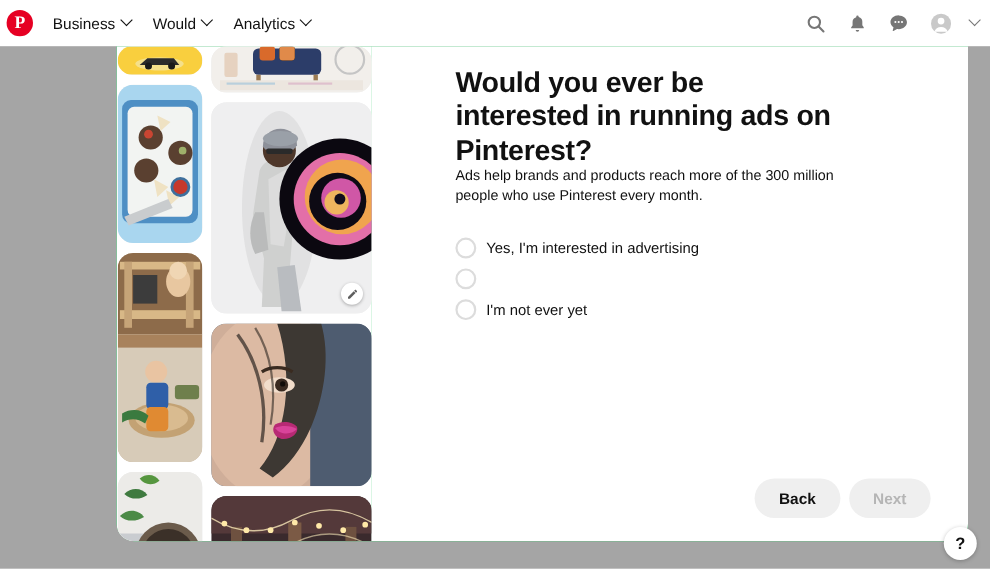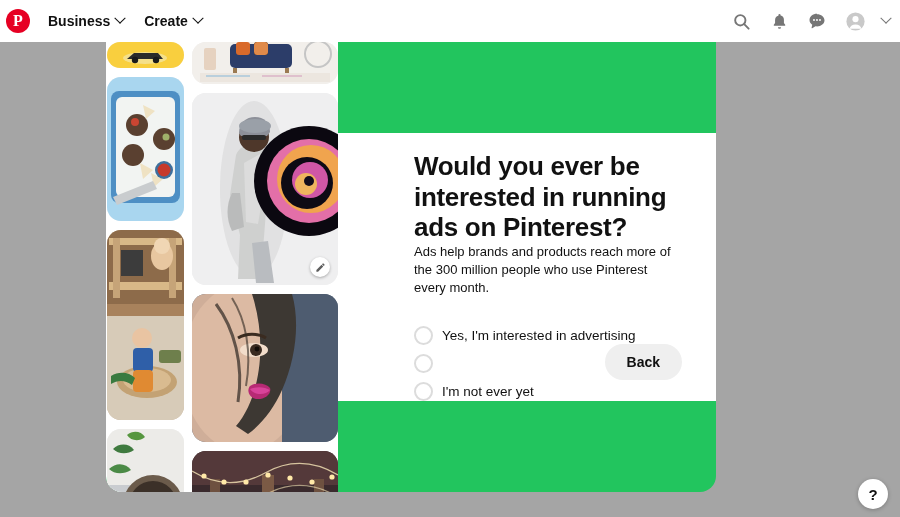--- a/index.html
+++ b/index.html
@@ -46,21 +46,21 @@
     font-size: 16px;
     font-family: "Liberation Serif", serif;
     margin-right: 8px;
     flex: none;
   }
 
   .nav-item {
     display: flex;
     align-items: center;
     font-size: 14px;
-    font-weight: bold;
+    font-weight: normal;
     color: #111111;
     padding: 6px 10px;
     border-radius: 18px;
     cursor: pointer;
     white-space: nowrap;
   }
 
   .chev {
     display: inline-block;
     margin-left: 6px;
@@ -96,28 +96,27 @@
     transform: rotate(45deg) translate(-2px,-2px);
     cursor: pointer;
     flex: none;
   }
 
   
   #modal {
     position: absolute;
     left: 106px;
     top: 42px;
-    width: 610px;
+    width: 774px;
     height: 450px;
     background: #22c55e;
     border-radius: 0 0 16px 16px;
     overflow: hidden;
     display: flex;
     z-index: 20;
-    align-items: center;
   }
 
   
   #collage {
     width: 232px;
     height: 100%;
     flex: none;
     position: relative;
     overflow: hidden;
     background: #ffffff;
@@ -258,24 +257,28 @@
 
   <div id="nav-left">
     <div class="pin-logo">P</div>
 
     <div class="nav-item">
       <span>Business</span>
       <span class="chev"></span>
     </div>
 
     <div class="nav-item">
-      <span>Create</span>
+      <span>Would</span>
       <span class="chev"></span>
     </div>
 
+    <div class="nav-item">
+      <span>Analytics</span>
+      <span class="chev"></span>
+    </div>
   </div>
 
   <div id="nav-right">
     <div class="nav-icon">
       <svg width="19" height="19" viewBox="0 0 24 24" fill="none" stroke="#767676" stroke-width="2.4">
         <circle cx="10.5" cy="10.5" r="6.5"></circle>
           <line x1="15.4" y1="15.4" x2="21" y2="21" stroke-linecap="round"></line>
       </svg>
     </div>
     <div class="nav-icon">
@@ -496,17 +499,18 @@
       </div>
 
       <div class="option">
         <span class="radio"></span>
         <span class="option-label">I'm not ever yet</span>
       </div>
     </div>
 
     <div id="actions">
       <button class="pill primary">Back</button>
+      <button class="pill disabled">Next</button>
     </div>
   </div>
 </div>
 
 <div id="help-fab">?</div>
 
 </body></html>

